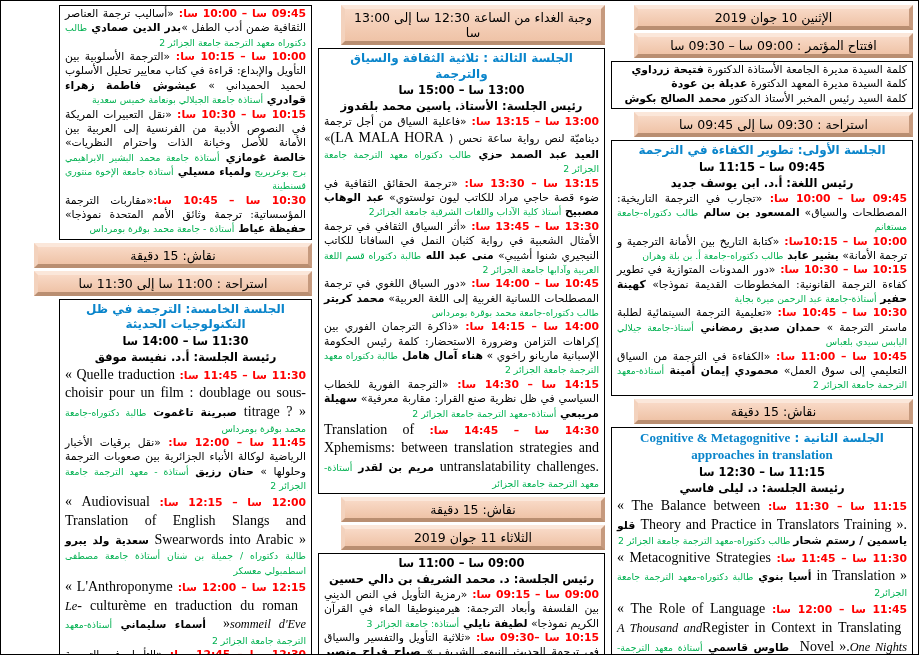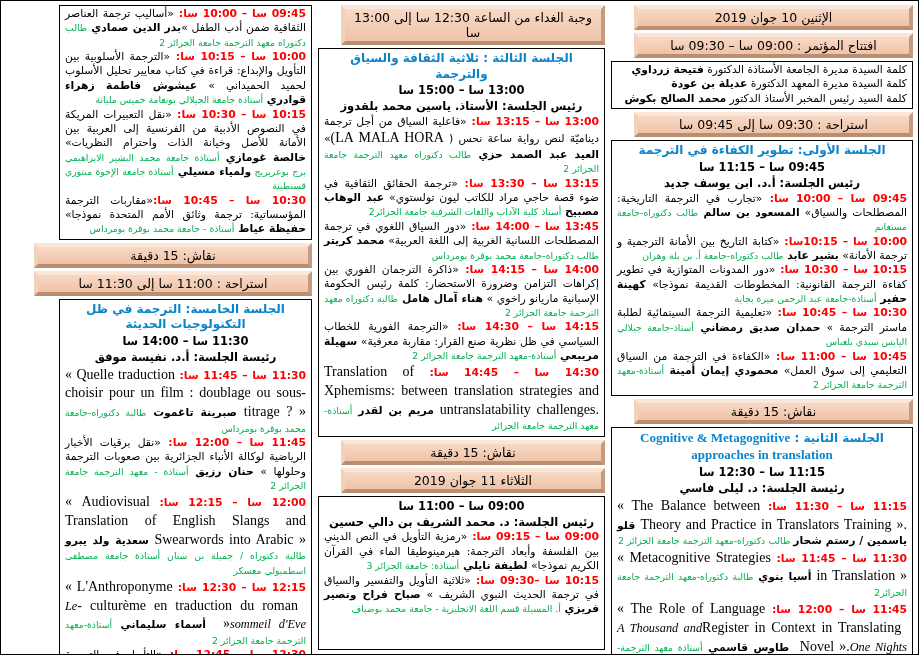--- a/index.html
+++ b/index.html
@@ -46,21 +46,21 @@
         <p class="talk"><span class="t">كلمة السيدة مديرة الجامعة الأستاذة الدكتورة </span><span class="n">فتيحة زرداوي</span></p>
         <p class="talk"><span class="t">كلمة السيدة مديرة المعهد الدكتورة </span><span class="n">عديلة بن عودة</span></p>
         <p class="talk"><span class="t">كلمة السيد رئيس المخبر الأستاذ الدكتور </span><span class="n">محمد الصالح بكوش</span></p>
       </div>
       <div class="banner">
         <div>استراحة : 09:30 سا إلى 09:45 سا</div>
       </div>
       <div class="box">
         <div class="center"><span class="title">الجلسة الأولى: تطوير الكفاءة في الترجمة</span></div>
         <div class="center"><span class="timeb">09:45 سا – 11:15 سا</span></div>
-        <div class="center"><span class="chair">رئيس الجلسة: أ.د. ابن يوسف جديد</span></div>
+        <div class="center"><span class="chair">رئيس اللغة: أ.د. ابن يوسف جديد</span></div>
         <p class="talk"><span class="time">09:45 سا – 10:00 سا: </span><span class="t">«تجارب في الترجمة التاريخية: المصطلحات والسياق» </span><span class="n">المسعود بن سالم </span><span class="g">طالب دكتوراه-جامعة مستغانم</span></p>
         <p class="talk"><span class="time">10:00 سا – 10:15سا: </span><span class="t">«كتابة التاريخ بين الأمانة الترجمية و ترجمة الأمانة» </span><span class="n">بشير عابد </span><span class="g">طالب دكتوراه-جامعة أ. بن بلة وهران</span></p>
         <p class="talk"><span class="time">10:15 سا – 10:30 سا: </span><span class="t">«دور المدونات المتوازية في تطوير كفاءة الترجمة القانونية: المخطوطات القديمة نموذجا» </span><span class="n">كهينة حفير </span><span class="g">أستاذة-جامعة عبد الرحمن ميرة بجاية</span></p>
         <p class="talk"><span class="time">10:30 سا – 10:45 سا: </span><span class="t">«تعليمية الترجمة السينمائية لطلبة ماستر الترجمة » </span><span class="n">حمدان صديق رمضاني </span><span class="g">أستاذ-جامعة جيلالي اليابس سيدي بلعباس</span></p>
         <p class="talk"><span class="time">10:45 سا – 11:00 سا: </span><span class="t">«الكفاءة في الترجمة من السياق التعليمي إلى سوق العمل» </span><span class="n">محمودي إيمان أمينة </span><span class="g">أستاذة-معهد الترجمة جامعة الجزائر 2</span></p>
       </div>
       <div class="banner">
         <div>نقاش: 15 دقيقة</div>
       </div>
       <div class="box">
@@ -76,55 +76,56 @@
   <div class="col" id="col-2">
       <div class="banner">
         <div>وجبة الغداء من الساعة 12:30 سا إلى 13:00 سا</div>
       </div>
       <div class="box">
         <div class="center"><span class="title">الجلسة الثالثة : ثلاثية الثقافة والسياق والترجمة</span></div>
         <div class="center"><span class="timeb">13:00 سا – 15:00 سا</span></div>
         <div class="center"><span class="chair">رئيس الجلسة: الأستاذ. ياسين محمد بلقدوز</span></div>
         <p class="talk"><span class="time">13:00 سا – 13:15 سا: </span><span class="t">«فاعلية السياق من أجل ترجمة ديناميّة لنص رواية ساعة نحس ( </span><span class="lat">(LA MALA HORA</span><span class="t">» </span><span class="n">العيد عبد الصمد حزي </span><span class="g">طالب دكتوراه معهد الترجمة جامعة الجزائر 2</span></p>
         <p class="talk"><span class="time">13:15 سا – 13:30 سا: </span><span class="t">«ترجمة الحقائق الثقافية في ضوء قصة حاجي مراد للكاتب ليون تولستوي» </span><span class="n">عبد الوهاب مصبيح </span><span class="g">أستاذ كلية الآداب واللغات الشرقية جامعة الجزائر2</span></p>
-        <p class="talk"><span class="time">13:45 سا – 14:00 سا: </span><span class="t">«دور السياق اللغوي في ترجمة المصطلحات اللسانية الغربية إلى اللغة العربية» </span><span class="n">محمد كريتر </span><span class="g">طالب دكتوراه-جامعة محمد بوقرة بومرداس</span></p>
+        <p class="talk"><span class="time">13:30 سا – 13:45 سا: </span><span class="t">«أثر السياق الثقافي في ترجمة الأمثال الشعبية في رواية كثبان النمل في السافانا للكاتب النيجيري شنوا أشيبي» </span><span class="n">منى عبد الله </span><span class="g">طالبة دكتوراه قسم اللغة العربية وآدابها جامعة الجزائر 2</span></p>
+        <p class="talk"><span class="time">10:45 سا – 14:00 سا: </span><span class="t">«دور السياق اللغوي في ترجمة المصطلحات اللسانية الغربية إلى اللغة العربية» </span><span class="n">محمد كريتر </span><span class="g">طالب دكتوراه-جامعة محمد بوقرة بومرداس</span></p>
         <p class="talk"><span class="time">14:00 سا – 14:15 سا: </span><span class="t">«ذاكرة الترجمان الفوري بين إكراهات التزامن وضرورة الاستحضار: كلمة رئيس الحكومة الإسبانية ماريانو راخوي » </span><span class="n">هناء آمال هامل </span><span class="g">طالبة دكتوراه معهد الترجمة جامعة الجزائر 2</span></p>
         <p class="talk"><span class="time">14:15 سا – 14:30 سا: </span><span class="t">«الترجمة الفورية للخطاب السياسي في ظل نظرية صنع القرار: مقاربة معرفية» </span><span class="n">سهيلة مريبعي </span><span class="g">أستاذة-معهد الترجمة جامعة الجزائر 2</span></p>
         <p class="talk"><span class="time">14:30 سا – 14:45 سا: </span><span class="lat">Translation of Xphemisms: between translation strategies and untranslatability challenges.</span><span class="n"> مريم بن لقدر </span><span class="g">أستاذة-معهد الترجمة جامعة الجزائر</span></p>
       </div>
       <div class="banner">
         <div>نقاش: 15 دقيقة</div>
       </div>
       <div class="banner">
         <div>الثلاثاء 11 جوان 2019</div>
       </div>
       <div class="box">
         <div class="center"><span class="timeb">09:00 سا – 11:00 سا</span></div>
         <div class="center"><span class="chair">رئيس الجلسة: د. محمد الشريف بن دالي حسين</span></div>
         <p class="talk"><span class="time">09:00 سا – 09:15 سا: </span><span class="t">«رمزية التأويل في النص الديني بين الفلسفة وأبعاد الترجمة: هيرمينوطيقا الماء في القرآن الكريم نموذجا» </span><span class="n">لطيفة نايلي </span><span class="g">أستاذة: جامعة الجزائر 3</span></p>
         <p class="talk"><span class="time">10:15 سا –09:30 سا: </span><span class="t">«ثلاثية التأويل والتفسير والسياق في ترجمة الحديث النبوي الشريف » </span><span class="n">صباح فراح ونصير فريزي </span><span class="g">أ. المسيلة قسم اللغة الانجليزية - جامعة محمد بوضياف</span></p>
       </div>
     </div>
   <div class="col" id="col-3">
       <div class="box">
         <p class="talk"><span class="time">09:45 سا – 10:00 سا: </span><span class="t">«أساليب ترجمة العناصر الثقافية ضمن أدب الطفل  »</span><span class="n">بدر الدين  صمادي </span><span class="g">طالب دكتوراه معهد الترجمة جامعة الجزائر 2</span></p>
-        <p class="talk"><span class="time">10:00 سا – 10:15 سا: </span><span class="t">«الترجمة الأسلوبية بين التأويل والإبداع: قراءة في كتاب معايير تحليل الأسلوب  لحميد الحميداني » </span><span class="n">عيشوش فاطمة زهراء قوادري </span><span class="g">أستاذة جامعة الجيلالي بونعامة خميس مليانة</span></p>
+        <p class="talk"><span class="time">10:00 سا – 10:15 سا: </span><span class="t">«الترجمة الأسلوبية بين التأويل والإبداع: قراءة في كتاب معايير تحليل الأسلوب  لحميد الحميداني » </span><span class="n">عيشوش فاطمة زهراء قوادري </span><span class="g">أستاذة جامعة الجيلالي بونعامة خميس سعدية</span></p>
         <p class="talk"><span class="time">10:15 سا – 10:30 سا: </span><span class="t">«نقل التعبيرات  المريكة في النصوص الأدبية من الفرنسية إلى العربية بين الأمانة للأصل وخيانة الذات واحترام النظريات» </span><span class="n">خالصة غومازي </span><span class="g">أستاذة جامعة محمد البشير الابراهيمي برج بوعريريج </span><span class="n">ولمياء مسيلي </span><span class="g">أستاذة جامعة الإخوة منتوري قسنطينة</span></p>
         <p class="talk"><span class="time">10:30 سا – 10:45 سا:</span><span class="t">«مقاربات الترجمة المؤسساتية: ترجمة وثائق الأمم المتحدة نموذجا» </span><span class="n">حفيظة عياط </span><span class="g">أستاذة - جامعة محمد بوقرة بومرداس</span></p>
       </div>
       <div class="banner">
         <div>نقاش: 15 دقيقة</div>
       </div>
       <div class="banner">
         <div>استراحة : 11:00 سا إلى 11:30 سا</div>
       </div>
       <div class="box">
         <div class="center"><span class="title">الجلسة الخامسة: الترجمة في ظل التكنولوجيات الحديثة</span></div>
         <div class="center"><span class="timeb">11:30 سا – 14:00 سا</span></div>
         <div class="center"><span class="chair">رئيسة الجلسة: أ.د. نفيسة موفق</span></div>
         <p class="talk"><span class="time">11:30 سا – 11:45 سا: </span><span class="lat">« Quelle traduction choisir pour un film : doublage ou sous-titrage ? »</span><span class="n"> صبرينة تاغموت </span><span class="g">طالبة دكتوراه-جامعة محمد بوقرة بومرداس</span></p>
         <p class="talk"><span class="time">11:45 سا – 12:00 سا: </span><span class="t">«نقل برقيات الأخبار الرياضية لوكالة الأنباء الجزائرية بين صعوبات الترجمة وحلولها » </span><span class="n">حنان رزيق </span><span class="g">أستاذة - معهد الترجمة جامعة الجزائر 2</span></p>
         <p class="talk"><span class="time">12:00 سا – 12:15 سا: </span><span class="lat">« Audiovisual Translation of English Slangs and Swearwords into Arabic »</span><span class="n"> سعدية ولد يبرو </span><span class="g">طالبة دكتوراه / جميلة بن شنان أستاذة جامعة مصطفى اسطمبولي معسكر</span></p>
-        <p class="talk"><span class="time">12:15 سا – 12:30 سا: </span><span class="lat">« L'Anthroponyme - culturème en traduction du roman </span><span class="lati">Le sommeil d'Eve</span><span class="lat"> »</span><span class="n"> أسماء سليماني </span><span class="g">أستاذة-معهد الترجمة جامعة الجزائر 2</span></p>
+        <p class="talk"><span class="time">12:15 سا – 12:00 سا: </span><span class="lat">« L'Anthroponyme - culturème en traduction du roman </span><span class="lati">Le sommeil d'Eve</span><span class="lat"> »</span><span class="n"> أسماء سليماني </span><span class="g">أستاذة-معهد الترجمة جامعة الجزائر 2</span></p>
         <p class="talk"><span class="time">12:30 سا – 12:45 سا: </span><span class="t">«التأويل في الترجمة السمعية البصرية "بين التلميح والتصريح"» </span><span class="n">فاطمة الزهراء ضياف </span><span class="g">أستاذة-جامعة محمد بوقرة بومرداس</span></p>
       </div>
     </div>
 </div>
 
 </body></html>

